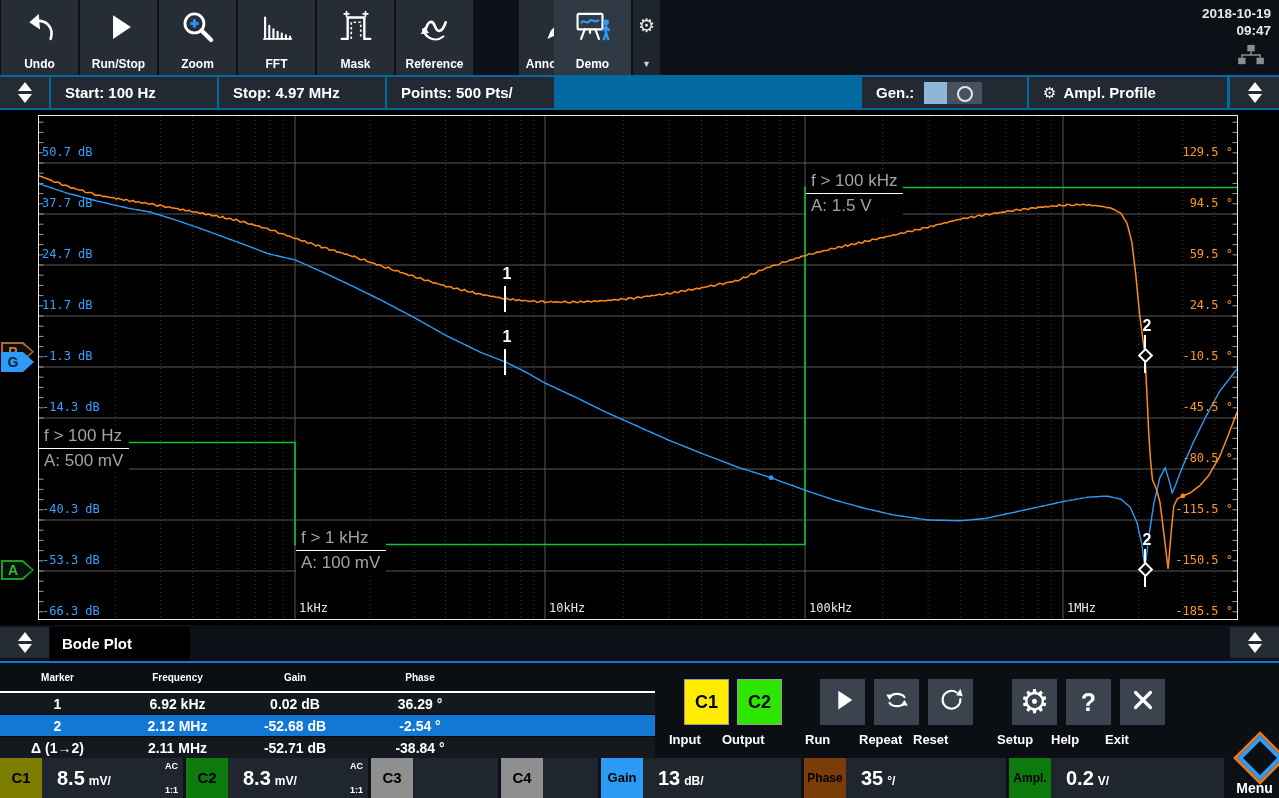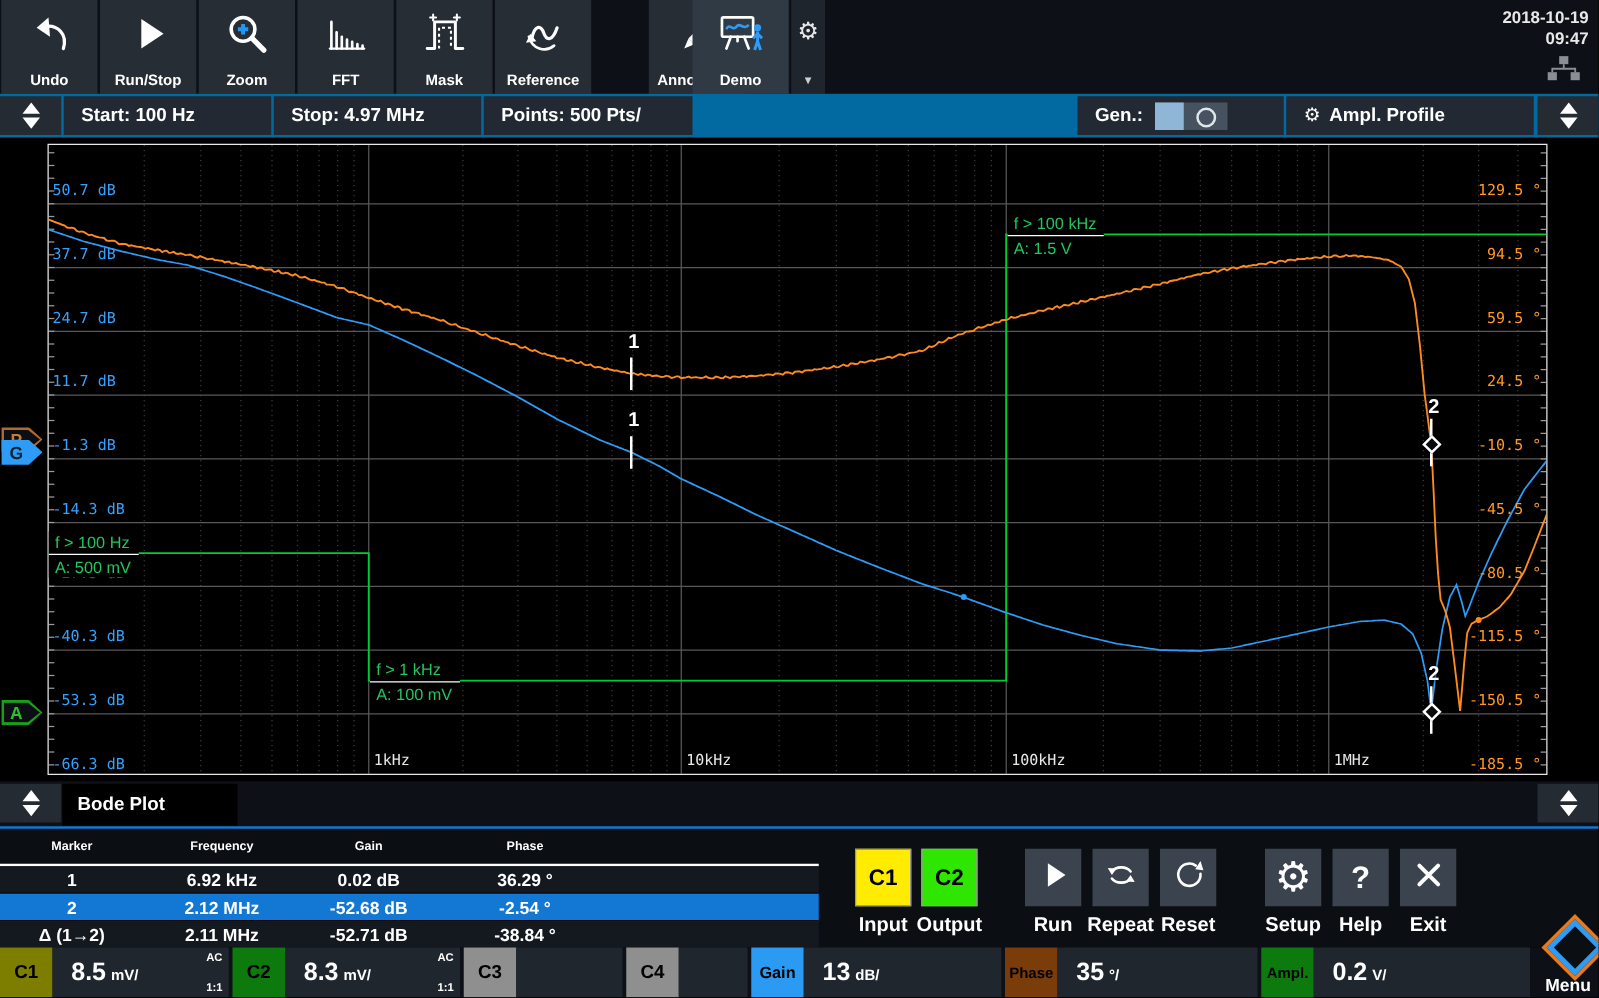--- a/index.html
+++ b/index.html
@@ -27,21 +27,21 @@
   #gentoggle .knob{position:absolute;left:0;top:0;width:23px;height:22px;background:#8fb6d6;}
   #gentoggle .ring{position:absolute;right:9px;top:4px;width:12px;height:12px;border:2px solid #dfe6ec;border-radius:50%;}
   .gearglyph{font-family:"DejaVu Sans",sans-serif;font-size:15px;margin-right:7px;}
   
   #plotsvg{position:absolute;left:0;top:0;z-index:1;pointer-events:none;}
   #plot-hit{position:absolute;left:38px;top:115px;width:1200px;height:505px;z-index:0;}
   .axlabel{position:absolute;z-index:2;font-family:"DejaVu Sans Mono",monospace;font-size:12px;height:16px;line-height:16px;}
   .gainlab{color:#35a1ff;left:42px;}
   .phaselab{color:#ff9626;left:1100px;width:133px;text-align:right;}
   .freqlab{color:#e8e8e8;top:600px;}
-  .annbox{position:absolute;z-index:3;background:#000;color:#22c55e;font-size:13px;font-family:"Liberation Sans",sans-serif;}
+  .annbox{position:absolute;z-index:3;background:#000;color:#a3a3a3;font-size:17px;font-family:"Liberation Sans",sans-serif;}
   .annbox .l1{padding:1px 6px 2px 5px;border-bottom:1px solid #fff;white-space:nowrap;}
   .annbox .l2{padding:2px 6px 1px 5px;white-space:nowrap;}
   .flag{position:absolute;z-index:4;left:1px;width:33px;height:20px;cursor:pointer;}
   .flag .shape{position:absolute;inset:0;clip-path:polygon(0 0,22px 0,33px 50%,22px 100%,0 100%);}
   .flag .inner{position:absolute;left:2px;top:2px;width:29px;height:16px;clip-path:polygon(0 0,19px 0,29px 50%,19px 100%,0 100%);background:#0b0f14;}
   .flag .ltr{position:absolute;left:0;top:0;width:24px;height:20px;text-align:center;font-size:14px;font-weight:bold;line-height:20px;}
   .marker{position:absolute;z-index:4;width:0;height:0;cursor:pointer;}
   .marker .mline{position:absolute;left:-1px;width:2px;background:#fff;}
   .marker .mdiamond{position:absolute;left:-5px;top:-5px;width:7px;height:7px;border:2px solid #fff;background:#0a0a0a;transform:rotate(45deg);}
   .marker .mlabel{position:absolute;left:-5px;width:14px;text-align:center;color:#fff;font-size:16px;font-weight:bold;text-shadow:0 0 3px #000;}
@@ -54,21 +54,21 @@
   .trow{display:grid;grid-template-columns:115px 125px 110px 140px 1fr;align-items:center;}
   .thead{height:27px;border-bottom:2px solid #fff;}
   .th{font-size:10px;font-weight:bold;text-align:center;color:#fff;}
   .tr{height:21px;background:#141920;border-bottom:1px solid #05070a;}
   .tr.sel{background:#1377d4;}
   .td{font-size:14px;font-weight:bold;text-align:center;color:#fff;}
   #iopanel{position:absolute;left:655px;top:2px;right:0;bottom:0;}
   .iosq{position:absolute;top:14px;width:45px;height:46px;box-sizing:border-box;cursor:pointer;display:flex;align-items:center;justify-content:center;}
   .iochip{border:1px solid #9a9a9a;color:#000;font-size:18px;font-weight:bold;}
   .ioact{background:#3a434e;color:#fff;}
-  .iolabel{position:absolute;top:67px;width:75px;text-align:center;font-size:16px;font-weight:bold;color:#fff;}
+  .iolabel{position:absolute;top:67px;width:75px;text-align:left;font-size:13px;font-weight:bold;color:#fff;}
   .qmark{font-size:25px;font-weight:bold;color:#fff;font-family:"Liberation Sans",sans-serif;}
   .geario{font-family:"DejaVu Sans",sans-serif;font-size:33px;color:#fff;line-height:46px;}
   
   #chbar{position:absolute;left:0;top:758px;width:1279px;height:40px;background:#0d1117;display:flex;}
   .chgroup{display:flex;height:40px;margin-right:3px;}
   .chchip{width:42px;height:40px;text-align:center;font-weight:bold;color:#000;line-height:40px;cursor:pointer;flex:none;}
   .chval{position:relative;background:#20262e;height:40px;flex:1;padding-left:15px;box-sizing:border-box;cursor:pointer;white-space:nowrap;}
   .chval .num{font-size:20px;font-weight:bold;color:#fff;line-height:40px;}
   .chval .unit{font-size:12px;font-weight:bold;color:#fff;margin-left:4px;}
   .chval .sub{position:absolute;right:5px;top:3px;bottom:3px;display:flex;flex-direction:column;justify-content:space-between;align-items:flex-end;font-size:9px;font-weight:bold;color:#fff;line-height:10px;}

